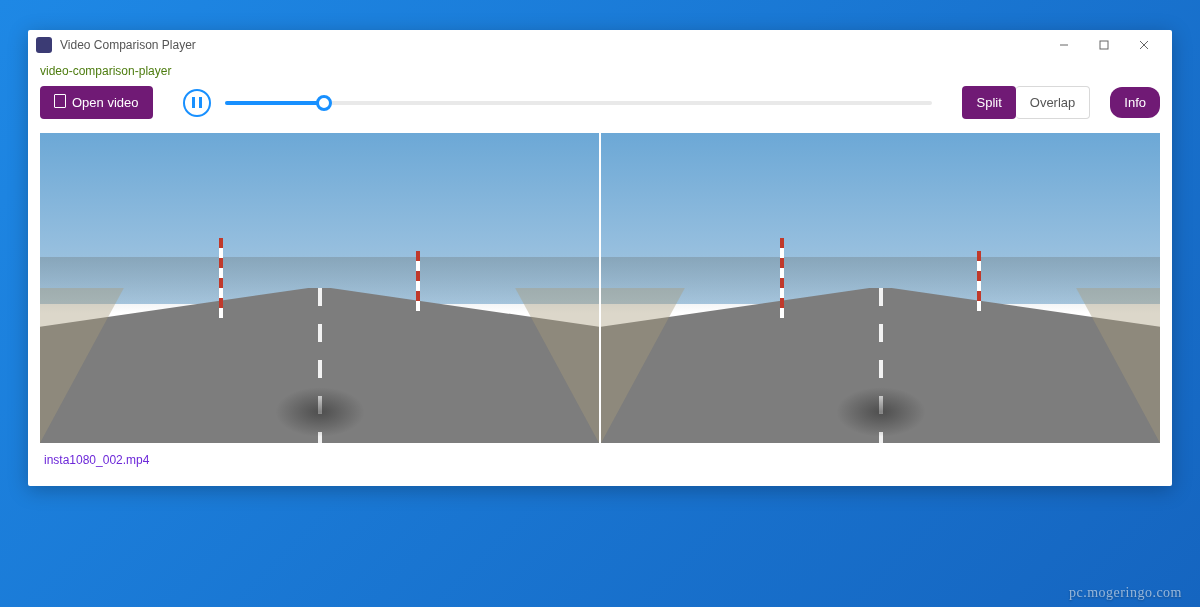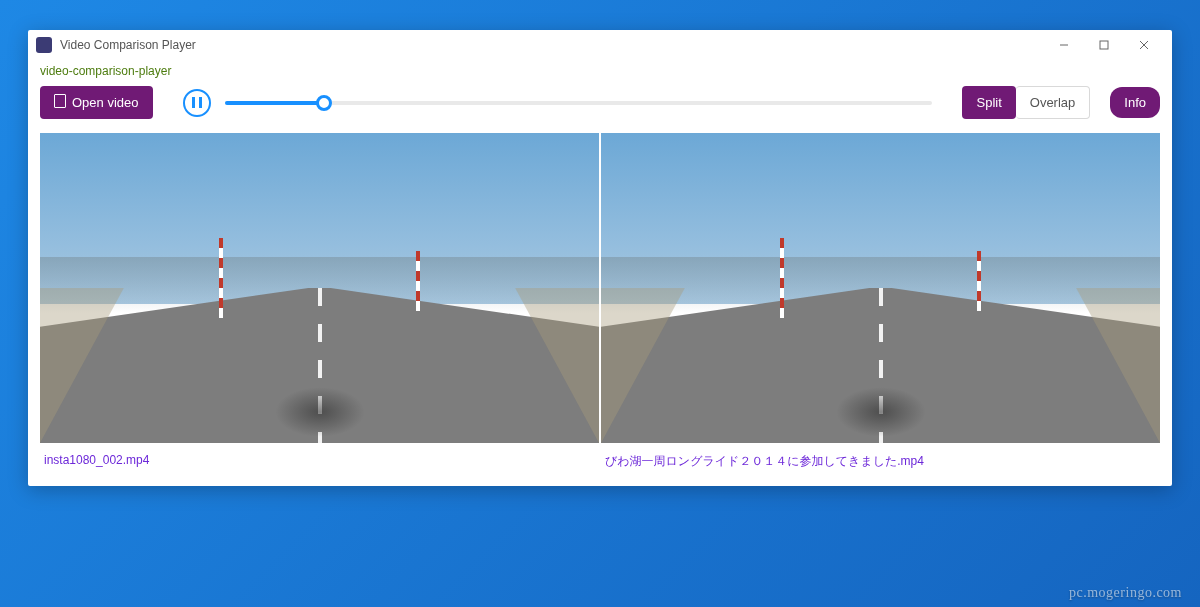--- a/index.html
+++ b/index.html
@@ -254,18 +254,17 @@
       <div class="video-frame">
         <div class="sky"></div>
         <div class="hills"></div>
         <div class="road"></div>
         <div class="side-grass-l"></div>
         <div class="side-grass-r"></div>
         <div class="pole l"></div>
         <div class="pole r"></div>
         <div class="shadow-round"></div>
       </div>
-      <div class="filename">びわ湖一周ロングライド２０１４に参加してきました.mp4</div>
     </div>
   </div>
 </div>
 
 <div class="watermark">pc.mogeringo.com</div>
 
 </body></html>

